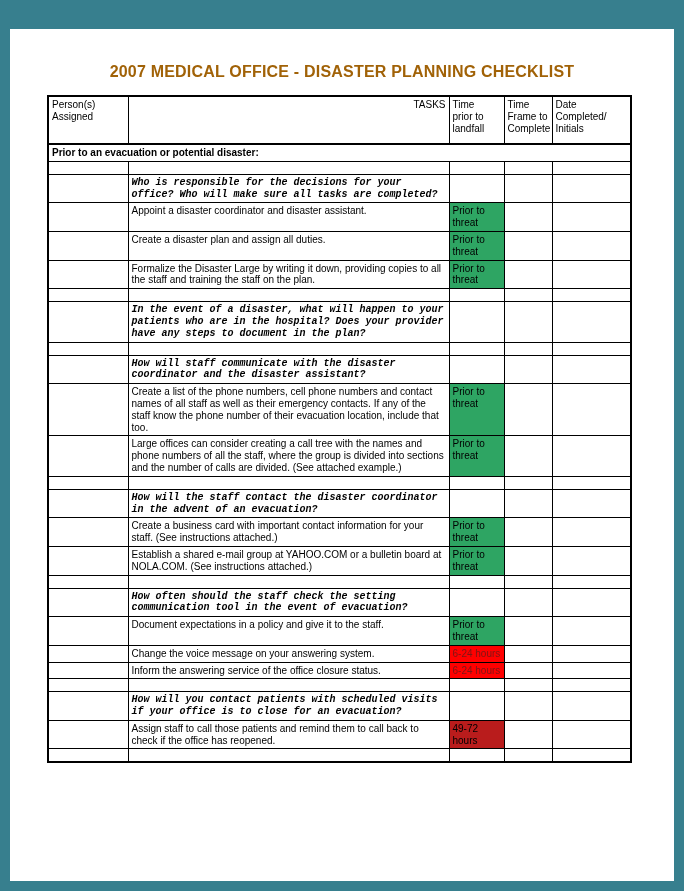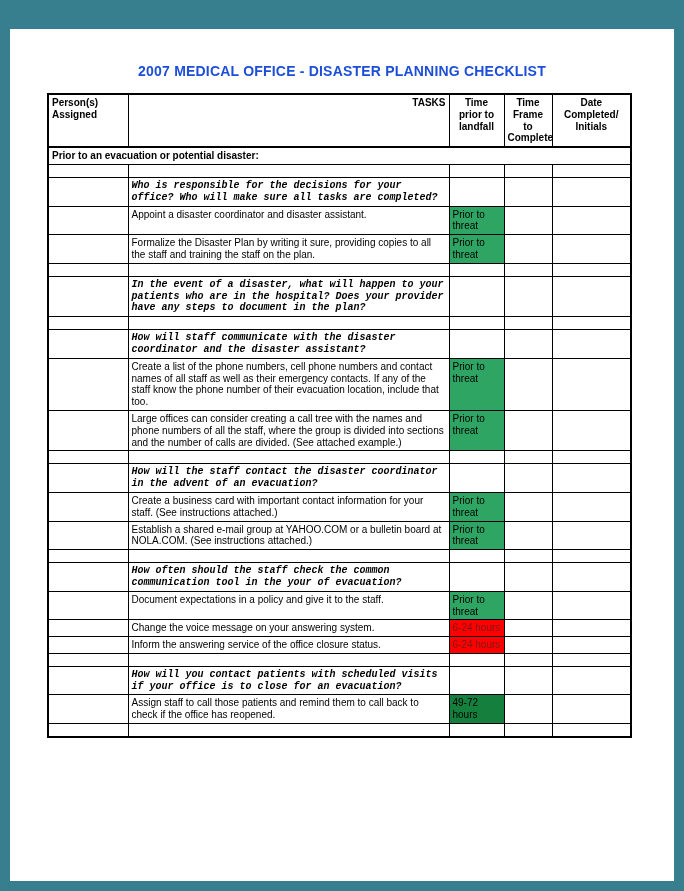--- a/index.html
+++ b/index.html
@@ -15,23 +15,23 @@
     background: #377f8e;
   }
   .page {
     position: absolute;
     left: 10px; right: 10px; top: 29px; bottom: 10px;
     background: #ffffff;
   }
   .doc-title {
     margin: 34px 30px 14px 30px;
     text-align: center;
-    font-size: 14px;
+    font-size: 16px;
     font-weight: bold;
-    color: #1d4ed8;
+    color: #a16207;
     letter-spacing: 0.2px;
   }
   table.checklist {
     border-collapse: collapse;
     table-layout: fixed;
     width: 583px;
     margin-left: 37px;
     border: 2px solid #000;
   }
   table.checklist td {
@@ -40,28 +40,28 @@
     padding: 2px 3px;
     font-size: 10px;
     line-height: 1.18;
     color: #000;
     overflow: hidden;
   }
   
   thead td {
     height: 42px;
     vertical-align: bottom;
-    font-weight: bold;
+    font-weight: normal;
     font-size: 10.5px;
     white-space: pre-line;
     border-bottom: 2px solid #000 !important;
   }
   td.h-person { text-align: left; }
   td.h-tasks { text-align: right; }
-  td.h-time, td.h-frame, td.h-date { text-align: center; vertical-align: top; padding-top: 3px; }
+  td.h-time, td.h-frame, td.h-date { text-align: left; vertical-align: top; padding-top: 3px; }
   
   td.section-cell {
     font-weight: bold;
     font-size: 10.5px;
     border-top: 2px solid #000;
     border-bottom: 2px solid #000;
     padding: 2px 4px;
   }
   
   tr.empty td { height: 10px; padding: 1px 3px; }
@@ -132,21 +132,29 @@
           <tr class="task">
             <td class="person-cell"></td>
             <td class="task-cell">Appoint a disaster coordinator and disaster assistant.</td>
             <td class="time-cell" style="background: rgb(46, 165, 99);">Prior to
 threat</td>
             <td class="frame-cell"></td>
             <td class="date-cell"></td>
           </tr>
           <tr class="task">
             <td class="person-cell"></td>
-            <td class="task-cell">Formalize the Disaster Plan by writing it sure, providing copies to all the staff and training the staff on the plan.</td>
+            <td class="task-cell">Create a disaster plan and assign all duties.</td>
+            <td class="time-cell" style="background: rgb(46, 165, 99);">Prior to
+threat</td>
+            <td class="frame-cell"></td>
+            <td class="date-cell"></td>
+          </tr>
+          <tr class="task">
+            <td class="person-cell"></td>
+            <td class="task-cell">Formalize the Disaster Large by writing it down, providing copies to all the staff and training the staff on the plan.</td>
             <td class="time-cell" style="background: rgb(46, 165, 99);">Prior to
 threat</td>
             <td class="frame-cell"></td>
             <td class="date-cell"></td>
           </tr>
           <tr class="empty">
             <td class="person-cell"></td>
             <td class="task-cell"></td>
             <td class="time-cell"></td>
             <td class="frame-cell"></td>
@@ -221,21 +229,21 @@
           </tr>
           <tr class="empty">
             <td class="person-cell"></td>
             <td class="task-cell"></td>
             <td class="time-cell"></td>
             <td class="frame-cell"></td>
             <td class="date-cell"></td>
           </tr>
           <tr class="question">
             <td class="person-cell"></td>
-            <td class="question-text">How often should the staff check the common communication tool in the your of evacuation?</td>
+            <td class="question-text">How often should the staff check the setting communication tool in the event of evacuation?</td>
             <td class="time-cell"></td>
             <td class="frame-cell"></td>
             <td class="date-cell"></td>
           </tr>
           <tr class="task">
             <td class="person-cell"></td>
             <td class="task-cell">Document expectations in a policy and give it to the staff.</td>
             <td class="time-cell" style="background: rgb(46, 165, 99);">Prior to
 threat</td>
             <td class="frame-cell"></td>
@@ -265,21 +273,21 @@
           <tr class="question">
             <td class="person-cell"></td>
             <td class="question-text">How will you contact patients with scheduled visits if your office is to close for an evacuation?</td>
             <td class="time-cell"></td>
             <td class="frame-cell"></td>
             <td class="date-cell"></td>
           </tr>
           <tr class="task">
             <td class="person-cell"></td>
             <td class="task-cell">Assign staff to call those patients and remind them to call back to check if the office has reopened.</td>
-            <td class="time-cell" style="background: #15803d;">49-72 hours</td>
+            <td class="time-cell" style="background: #b91c1c;">49-72 hours</td>
             <td class="frame-cell"></td>
             <td class="date-cell"></td>
           </tr>
           <tr class="empty">
             <td class="person-cell"></td>
             <td class="task-cell"></td>
             <td class="time-cell"></td>
             <td class="frame-cell"></td>
             <td class="date-cell"></td>
           </tr>

